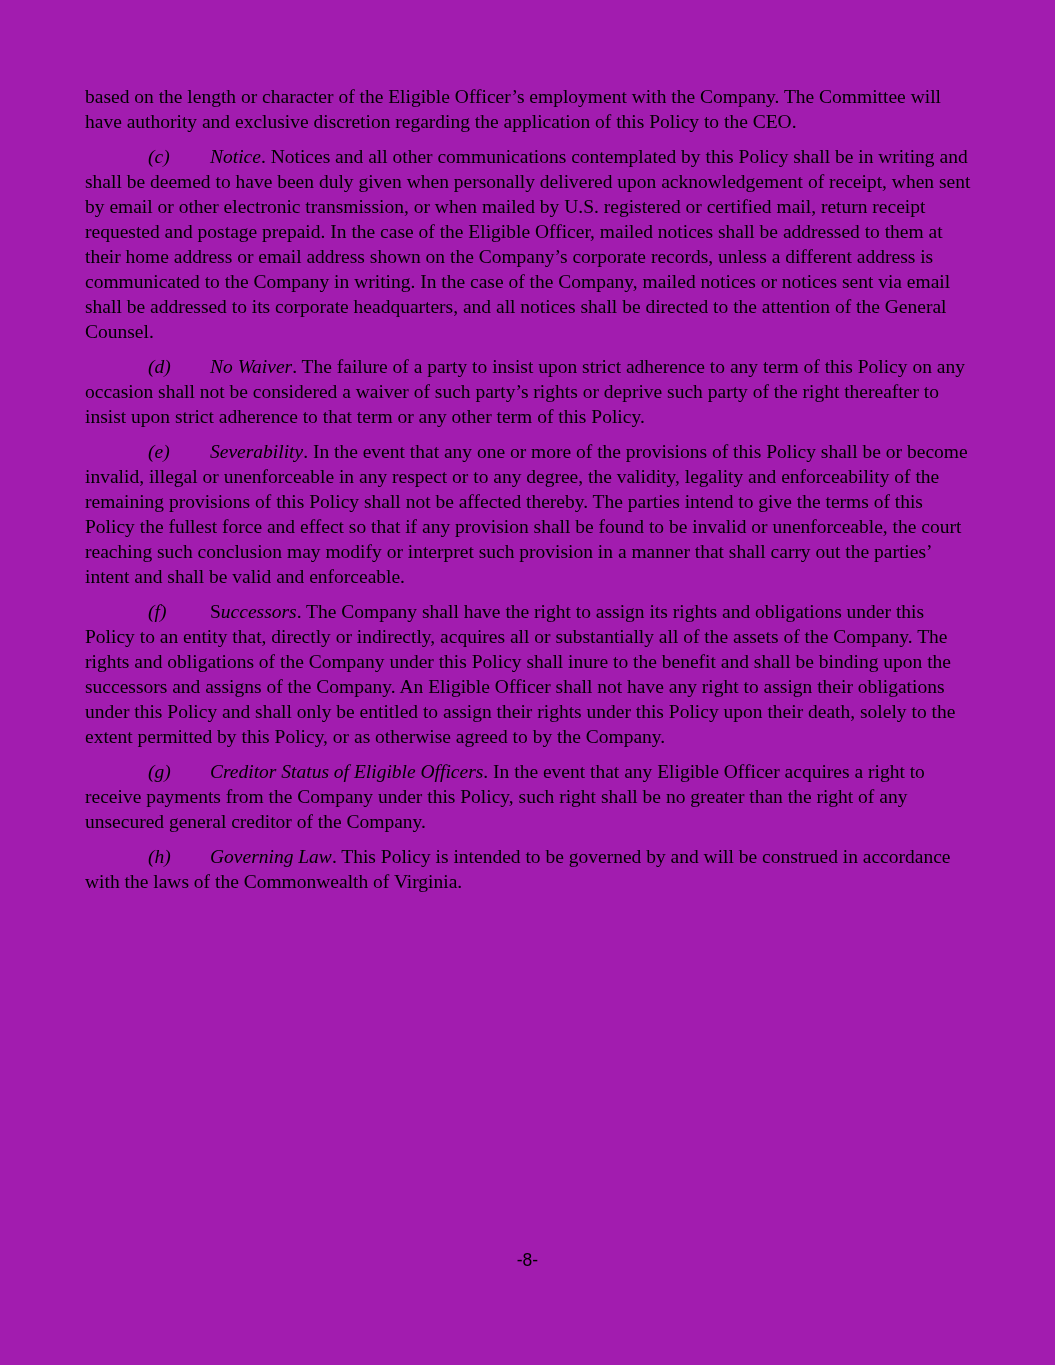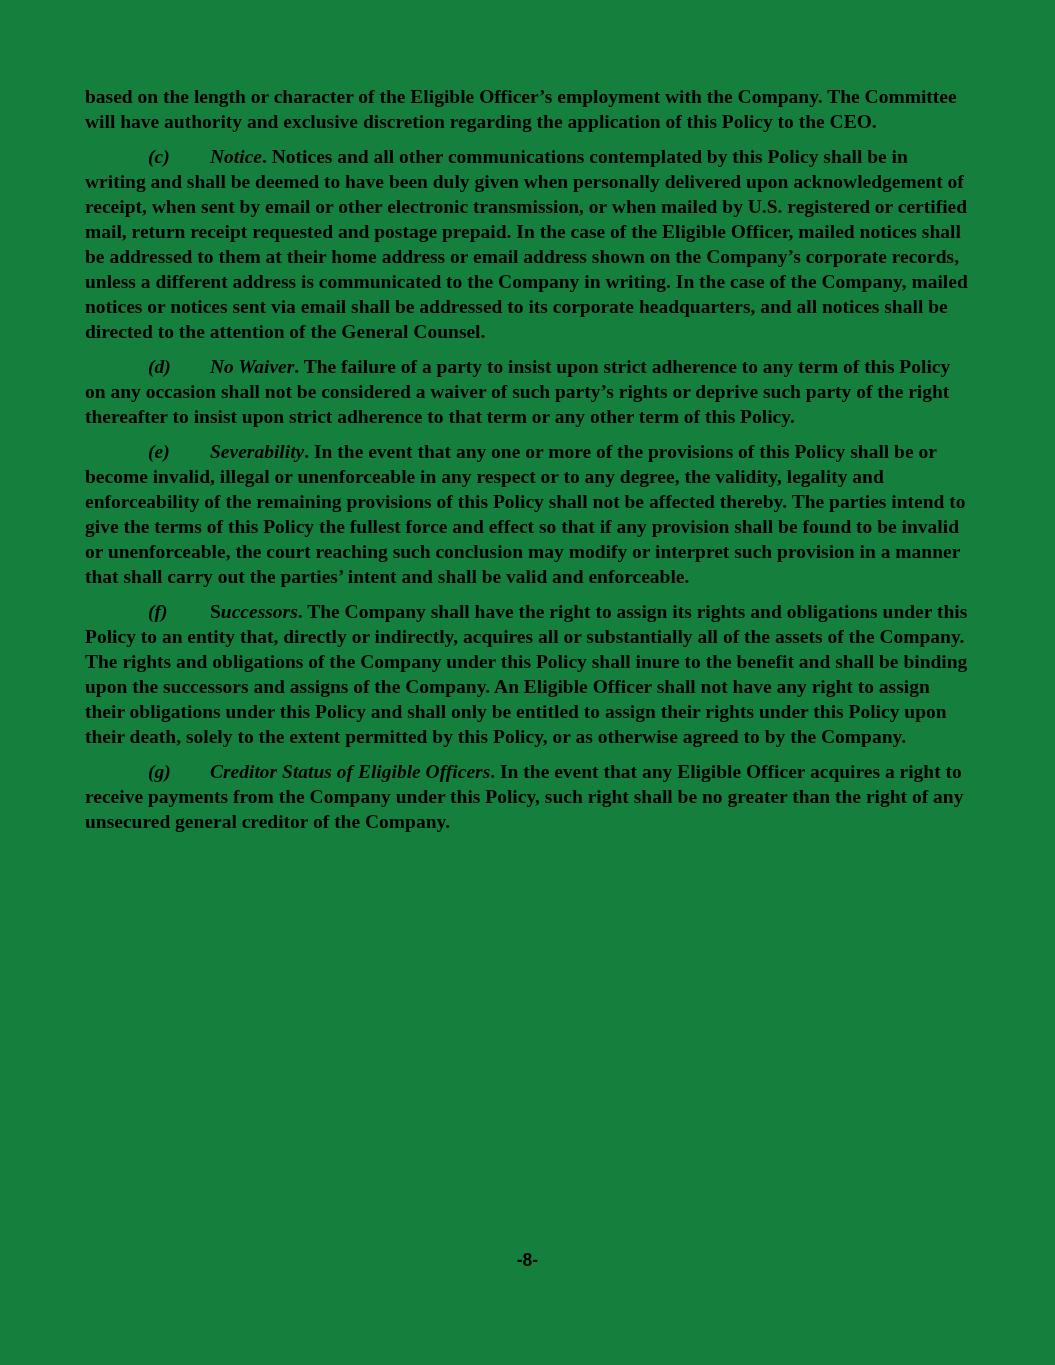--- a/index.html
+++ b/index.html
@@ -11,22 +11,21 @@
     height: 1365px;
     background: #ffffff;
     position: relative;
     font-family: "Liberation Serif", serif;
     color: #000000;
     overflow: hidden;
   }
   .page {
     position: absolute;
     inset: 0;
-    background: #15803d;
-    font-weight: bold;
+    background: #a21caf;
   }
   .content {
     position: absolute;
     left: 85px;
     top: 84px;
     width: 886px;
   }
   .content p {
     margin: 0 0 10px 0;
     font-size: 19.5px;
@@ -70,16 +69,17 @@
   <p class="para"><span class="marker">(c)</span><span class="label-prefix"></span><span class="label">Notice</span><span class="separator">. </span><span class="body-text">Notices and all other communications contemplated by this Policy shall be in writing and shall be deemed to have been duly given when personally delivered upon acknowledgement of receipt, when sent by email or other electronic transmission, or when mailed by U.S. registered or certified mail, return receipt requested and postage prepaid. In the case of the Eligible Officer, mailed notices shall be addressed to them at their home address or email address shown on the Company’s corporate records, unless a different address is communicated to the Company in writing. In the case of the Company, mailed notices or notices sent via email shall be addressed to its corporate headquarters, and all notices shall be directed to the attention of the General Counsel.</span></p>
 
   <p class="para"><span class="marker">(d)</span><span class="label-prefix"></span><span class="label">No Waiver</span><span class="separator">. </span><span class="body-text">The failure of a party to insist upon strict adherence to any term of this Policy on any occasion shall not be considered a waiver of such party’s rights or deprive such party of the right thereafter to insist upon strict adherence to that term or any other term of this Policy.</span></p>
 
   <p class="para"><span class="marker">(e)</span><span class="label-prefix"></span><span class="label">Severability</span><span class="separator">. </span><span class="body-text">In the event that any one or more of the provisions of this Policy shall be or become invalid, illegal or unenforceable in any respect or to any degree, the validity, legality and enforceability of the remaining provisions of this Policy shall not be affected thereby. The parties intend to give the terms of this Policy the fullest force and effect so that if any provision shall be found to be invalid or unenforceable, the court reaching such conclusion may modify or interpret such provision in a manner that shall carry out the parties’ intent and shall be valid and enforceable.</span></p>
 
   <p class="para"><span class="marker">(f)</span><span class="label-prefix">S</span><span class="label">uccessors</span><span class="separator">. </span><span class="body-text">The Company shall have the right to assign its rights and obligations under this Policy to an entity that, directly or indirectly, acquires all or substantially all of the assets of the Company. The rights and obligations of the Company under this Policy shall inure to the benefit and shall be binding upon the successors and assigns of the Company. An Eligible Officer shall not have any right to assign their obligations under this Policy and shall only be entitled to assign their rights under this Policy upon their death, solely to the extent permitted by this Policy, or as otherwise agreed to by the Company.</span></p>
 
   <p class="para"><span class="marker">(g)</span><span class="label-prefix"></span><span class="label">Creditor Status of Eligible Officers</span><span class="separator">. </span><span class="body-text">In the event that any Eligible Officer acquires a right to receive payments from the Company under this Policy, such right shall be no greater than the right of any unsecured general creditor of the Company.</span></p>
 
+  <p class="para"><span class="marker">(h)</span><span class="label-prefix"></span><span class="label">Governing Law</span><span class="separator">. </span><span class="body-text">This Policy is intended to be governed by and will be construed in accordance with the laws of the Commonwealth of Virginia.</span></p>
 </div>
   </div>
   <div class="footer">-8-</div>
 </div>
 
 </body></html>

